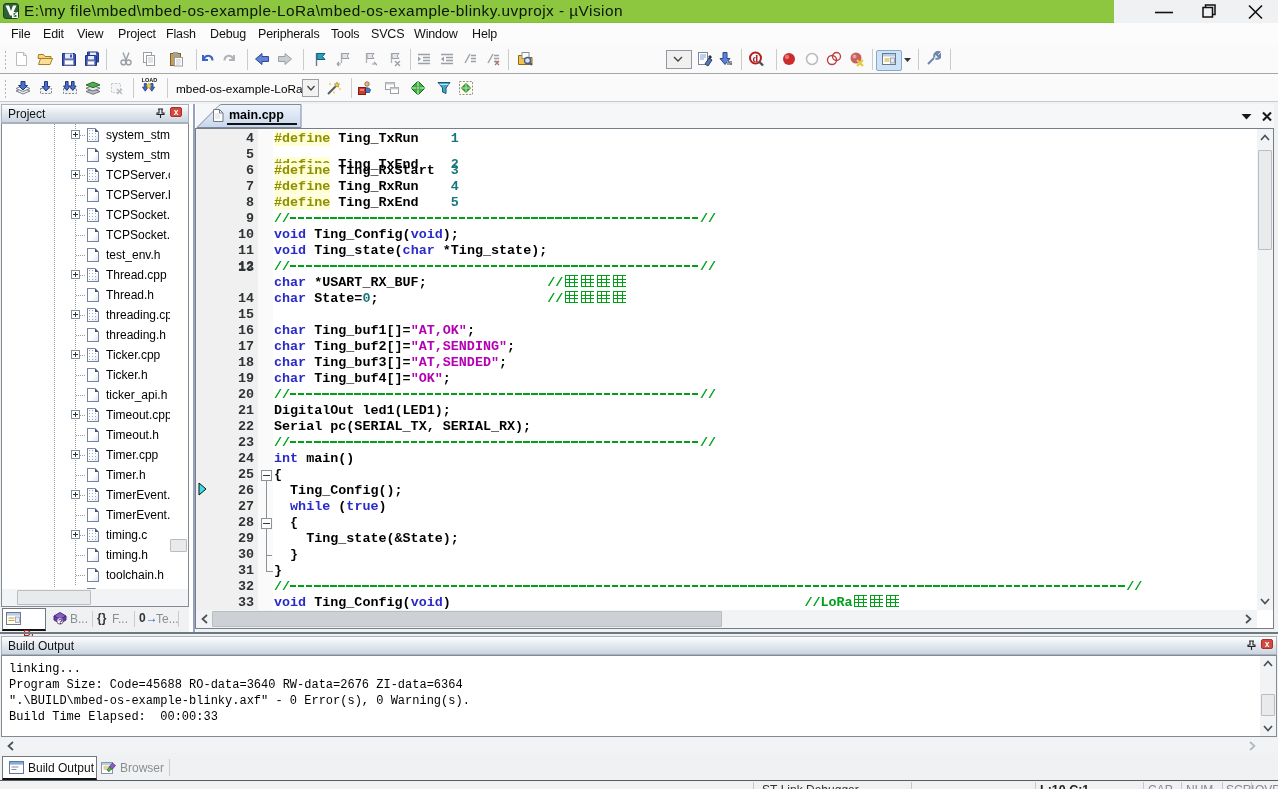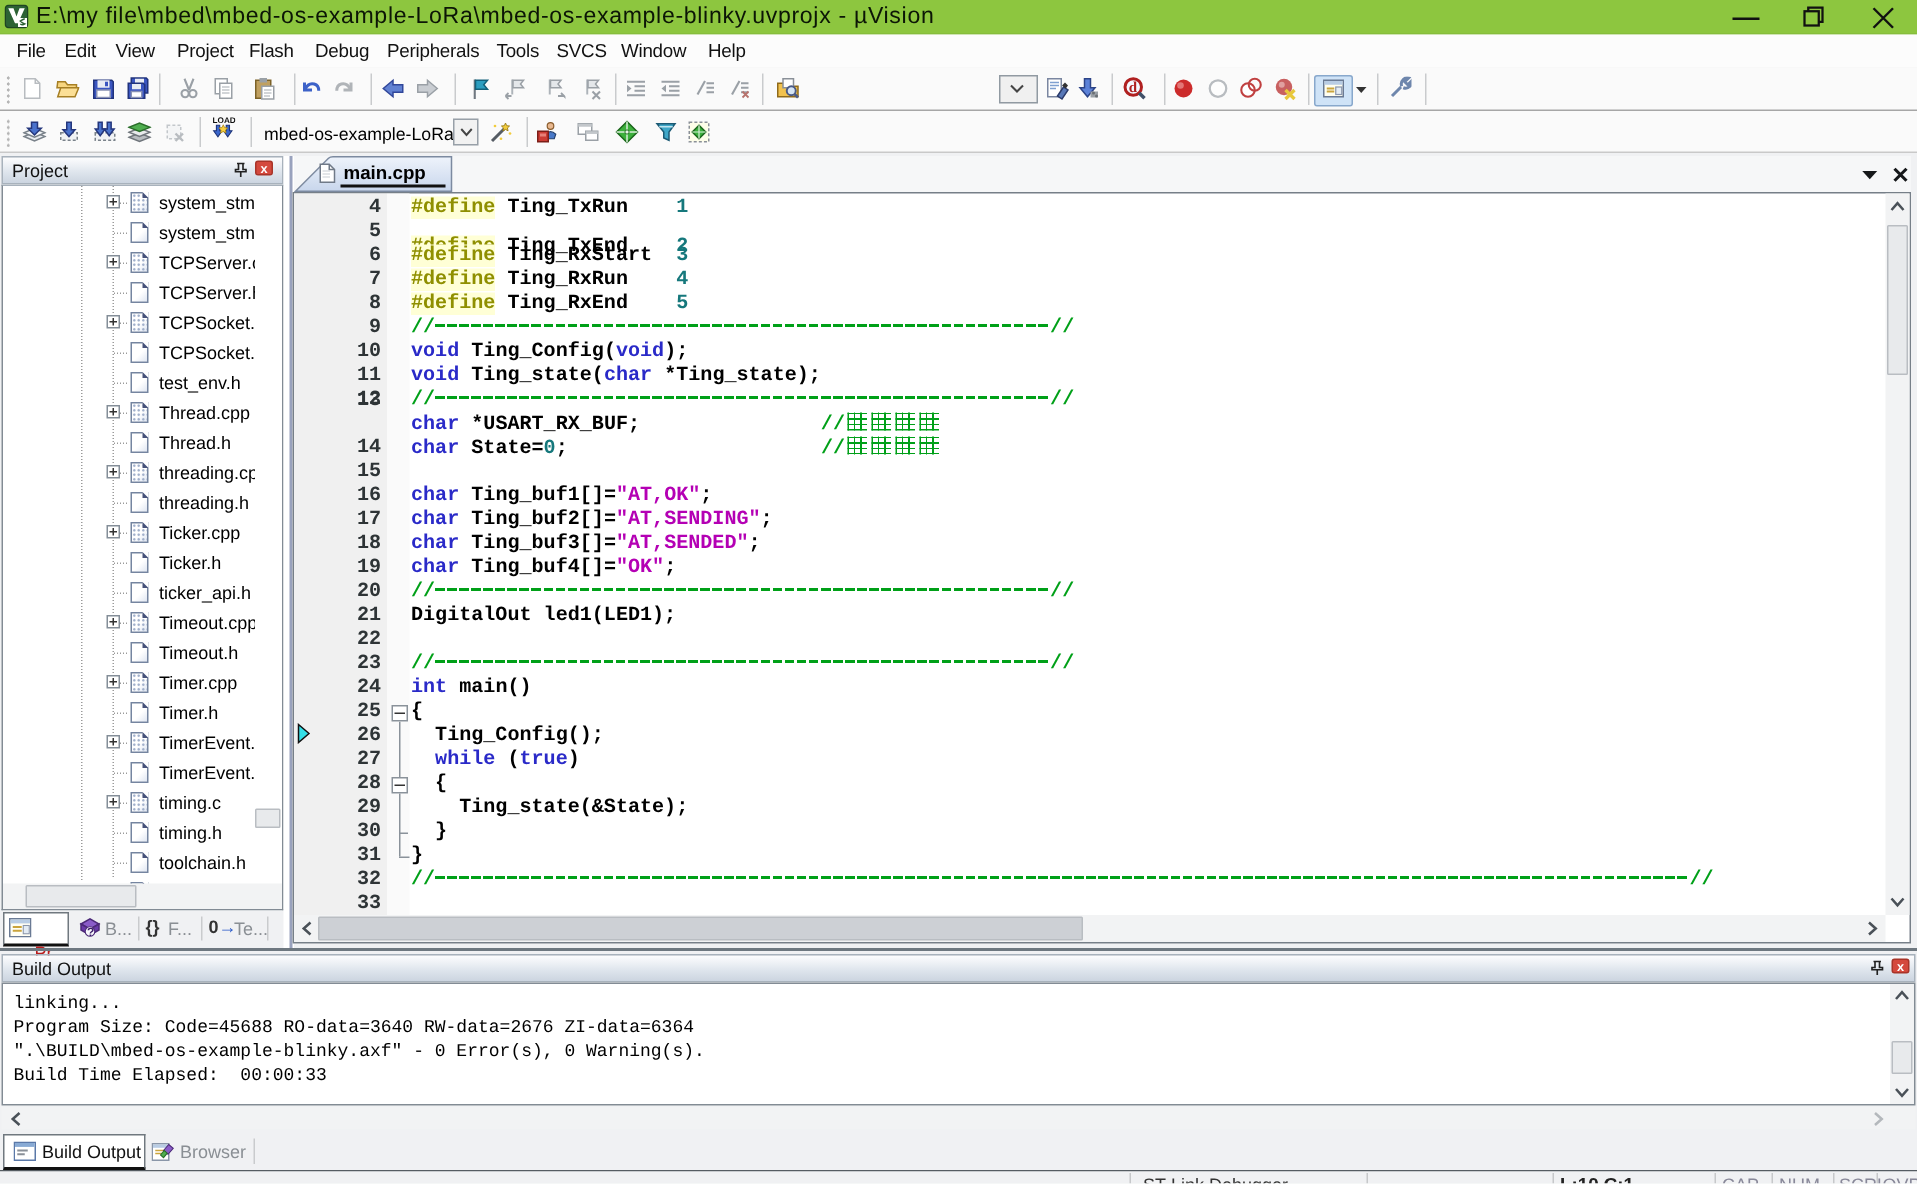--- a/index.html
+++ b/index.html
@@ -1,18 +1,18 @@
 <!DOCTYPE html>
 <html><head><meta charset="utf-8"><style>
 *{margin:0;padding:0;box-sizing:border-box;}
 html,body{width:1278px;height:789px;overflow:hidden;}
 body{position:relative;font-family:"Liberation Sans",sans-serif;background:#f0f1f3;}
 .abs{position:absolute;}
 
-#title{left:0;top:0;width:1278px;height:23px;background:#8dc63f;border-bottom:1px solid #86bd3c;}
+#title{left:0;top:0;width:1114px;height:23px;background:#8dc63f;border-bottom:1px solid #86bd3c;}
 #title .txt{left:24px;top:2px;font-size:15.4px;color:#0c1606;letter-spacing:0.45px;}
 
 #menu{left:0;top:23px;width:1278px;height:22px;background:#fcfcfc;}
 #menu span{position:absolute;top:3.5px;font-size:12.5px;letter-spacing:-0.15px;color:#111;}
 
 .tb{left:0;width:1278px;background:#fafafa;}
 #tb1{top:45px;height:29px;border-bottom:1px solid #a6a6a6;}
 #tb2{top:74px;height:28px;border-bottom:1px solid #c9c9c9;}
 .grip{position:absolute;left:4px;width:3px;background-image:radial-gradient(#b5b5b5 35%,transparent 40%);background-size:3px 4px;}
 .sep{position:absolute;width:1px;background:#c9cbcd;}
@@ -540,20 +540,21 @@
 <div class="cl" style="top:210px"><span class="kw">char</span> Ting_buf2[]=<span class="str">"AT,SENDING"</span>;</div>
 <div class="ln" style="top:226px;left:0">18</div>
 <div class="cl" style="top:226px"><span class="kw">char</span> Ting_buf3[]=<span class="str">"AT,SENDED"</span>;</div>
 <div class="ln" style="top:242px;left:0">19</div>
 <div class="cl" style="top:242px"><span class="kw">char</span> Ting_buf4[]=<span class="str">"OK"</span>;</div>
 <div class="ln" style="top:258px;left:0">20</div>
 <div class="cl" style="top:258px"><span class="grn">//</span><span class="dsh" style="width:410.0px"></span><span class="grn">//</span></div>
 <div class="ln" style="top:274px;left:0">21</div>
 <div class="cl" style="top:274px">DigitalOut led1(LED1);</div>
 <div class="ln" style="top:290px;left:0">22</div>
+<div class="cl" style="top:290px">Serial pc(SERIAL_TX, SERIAL_RX);</div>
 <div class="ln" style="top:306px;left:0">23</div>
 <div class="cl" style="top:306px"><span class="grn">//</span><span class="dsh" style="width:410.0px"></span><span class="grn">//</span></div>
 <div class="ln" style="top:322px;left:0">24</div>
 <div class="cl" style="top:322px"><span class="kw">int</span> main()</div>
 <div class="ln" style="top:338px;left:0">25</div>
 <div class="cl" style="top:338px">{</div>
 <div class="ln" style="top:354px;left:0">26</div>
 <div class="cl" style="top:354px">  Ting_Config();</div>
 <div class="ln" style="top:370px;left:0">27</div>
 <div class="cl" style="top:370px">  <span class="kw">while</span> (<span class="kw">true</span>)</div>
@@ -561,20 +562,21 @@
 <div class="cl" style="top:386px">  {</div>
 <div class="ln" style="top:402px;left:0">29</div>
 <div class="cl" style="top:402px">    Ting_state(&amp;State);</div>
 <div class="ln" style="top:418px;left:0">30</div>
 <div class="cl" style="top:418px">  }</div>
 <div class="ln" style="top:434px;left:0">31</div>
 <div class="cl" style="top:434px">}</div>
 <div class="ln" style="top:450px;left:0">32</div>
 <div class="cl" style="top:450px"><span class="grn">//</span><span class="dsh" style="width:836.2px"></span><span class="grn">//</span></div>
 <div class="ln" style="top:466px;left:0">33</div>
+<div class="cl" style="top:466px"><span class="kw">void</span> Ting_Config(<span class="kw">void</span>)                                            <span class="grn">//LoRa</span><span class="cjk"></span><span class="cjk"></span><span class="cjk"></span></div>
 <div class="abs" style="left:70px;top:352px;width:1px;height:90px;background:#8a929a"></div>
 <div class="abs" style="left:65px;top:341px;width:11px;height:11px;border:1px solid #8a929a;background:#fff"></div>
 <div class="abs" style="left:67px;top:346px;width:7px;height:1px;background:#333"></div>
 <div class="abs" style="left:65px;top:389px;width:11px;height:11px;border:1px solid #8a929a;background:#fff"></div>
 <div class="abs" style="left:67px;top:394px;width:7px;height:1px;background:#333"></div>
 <div class="abs" style="left:70px;top:426px;width:6px;height:1px;background:#8a929a"></div>
 <div class="abs" style="left:70px;top:442px;width:7px;height:1px;background:#8a929a"></div>
 <svg class="abs" style="left:2px;top:353px" width="9" height="14" viewBox="0 0 9 14">
       <path d="M1 1 L8 7 L1 13 Z" fill="#35e0e8" stroke="#111" stroke-width="1"></path>
     </svg>

